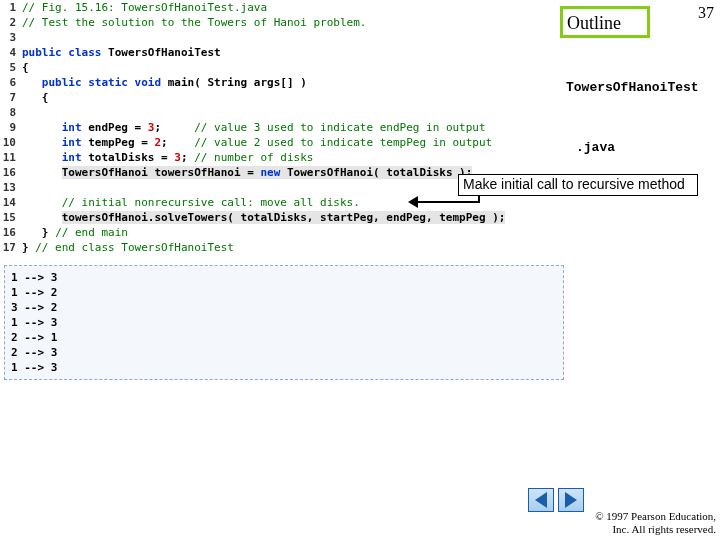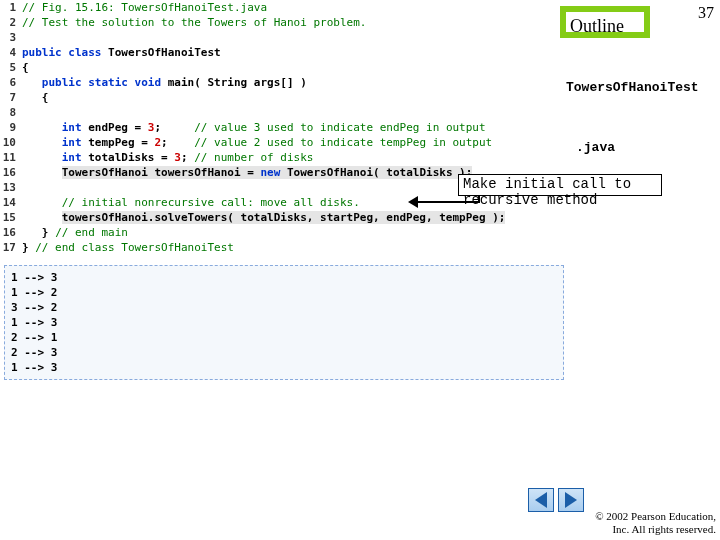--- a/index.html
+++ b/index.html
@@ -54,21 +54,21 @@
     padding: 4px 6px;
     color: #000;
     font-weight: bold;
   }
   .outline-box {
     position: absolute;
     left: 560px;
     top: 6px;
     width: 90px;
     height: 32px;
-    border: 6px solid #84cc16;
+    border: 3px solid #84cc16;
     background: #fff;
     font-family: "Times New Roman", serif;
     font-size: 18px;
     padding: 4px 4px;
   }
   .page-num {
     position: absolute;
     right: 6px;
     top: 4px;
     font-family: "Times New Roman", serif;
@@ -88,25 +88,25 @@
     top: 104px;
     font-family: "Courier New", monospace;
     font-size: 13px;
     font-weight: bold;
     margin-top: 36px;
   }
   .callout-box {
     position: absolute;
     left: 458px;
     top: 174px;
-    width: 204px;
+    width: 240px;
     height: 22px;
     border: 1px solid #000;
     background: #fff;
-    font-family: Liberation Mono, monospace;
+    font-family: Liberation Sans, sans-serif;
     font-size: 14px;
     padding: 1px 4px;
   }
   .arrow-line {
     position: absolute;
     left: 415px;
     top: 201px;
     width: 63px;
     height: 2px;
     background: #000;
@@ -264,15 +264,15 @@
 <div class="nav-arrows">
   <div class="nav-btn">
     <div class="tri-left"></div>
   </div>
   <div class="nav-btn">
     <div class="tri-right"></div>
   </div>
 </div>
 
 <div class="copyright">
-  <span>© 2002 Pearson Education,</span><br>
+  <span>© 1997 Pearson Education,</span><br>
   <span>Inc.  All rights reserved.</span>
 </div>
 
 </body></html>

